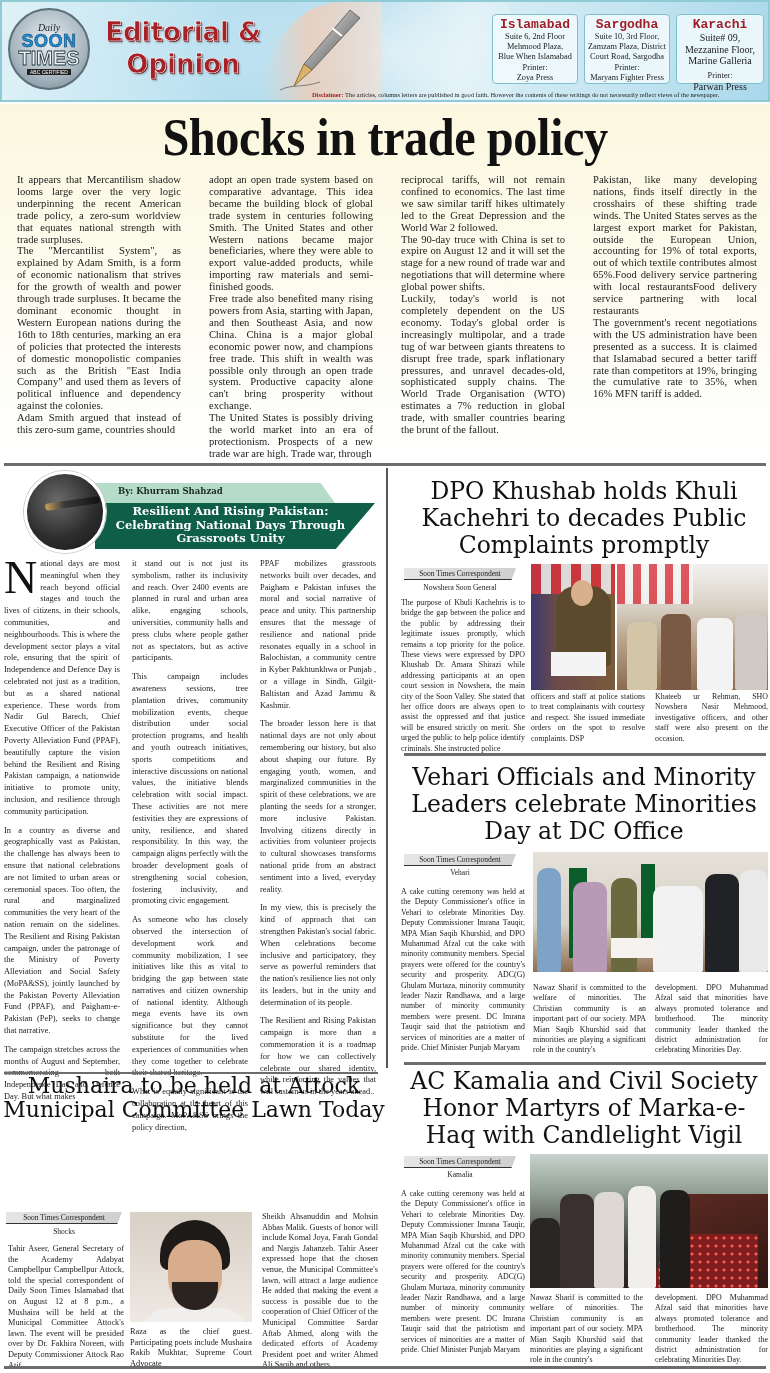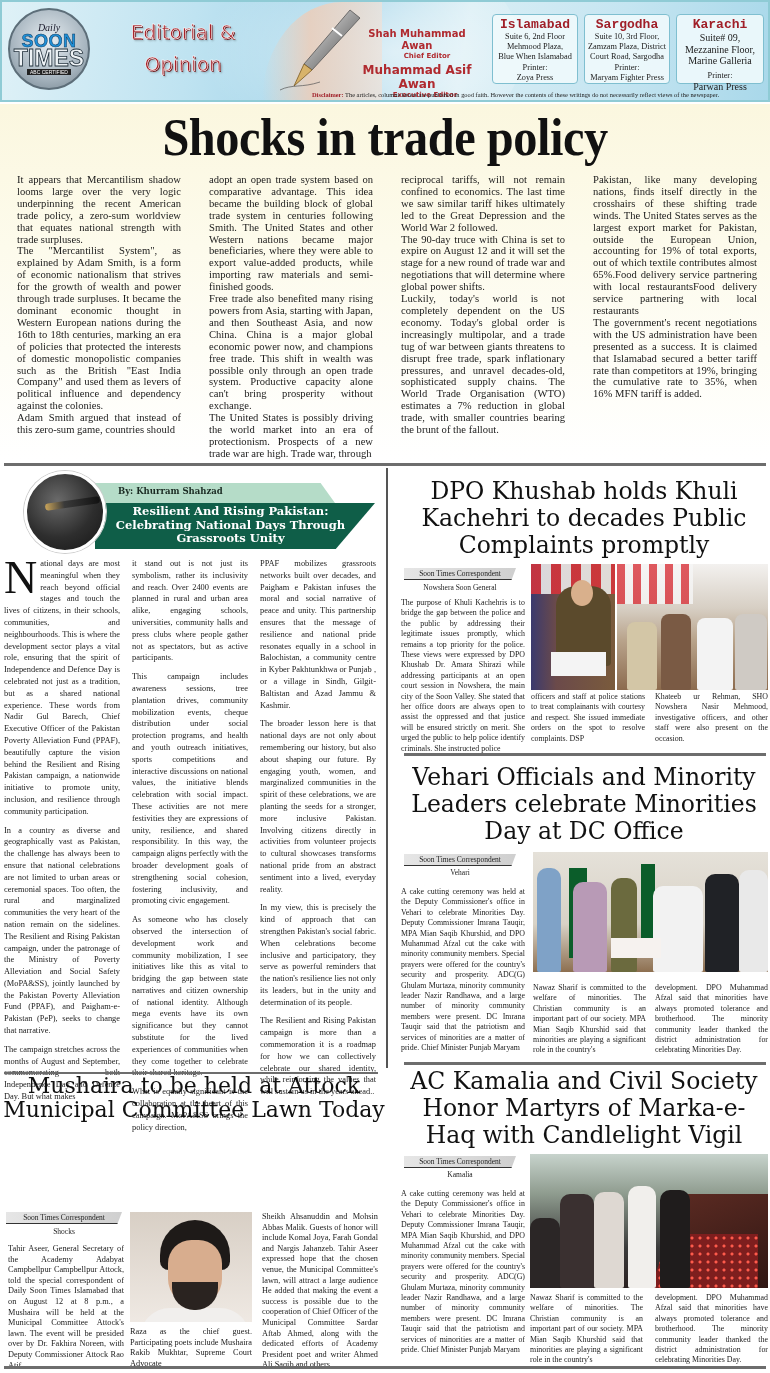--- a/index.html
+++ b/index.html
@@ -21,26 +21,26 @@
     background: linear-gradient(90deg, rgba(240,210,190,0) 0%, rgba(236,205,185,0.85) 40%, rgba(240,225,215,0.7) 100%);
     border-top-left-radius: 80px 100px;
   }
   .logo {
     position: absolute; left: 6px; top: 6px; width: 82px; height: 82px; border-radius: 50%;
     background: radial-gradient(circle at 50% 40%, #e8eef2 0%, #a8b6c0 60%, #6f7f8a 100%);
     border: 2px solid #5d6e79; display: flex; flex-direction: column; align-items: center; justify-content: center;
   }
   .logo .daily { font-family: "Liberation Serif", serif; font-style: italic; font-size: 10px; color: #223; line-height: 10px; }
   .logo .soon { font-family: "Liberation Sans", sans-serif; font-weight: 700; font-size: 18px; color: #1f8fd6; line-height: 17px; letter-spacing: 0.5px; -webkit-text-stroke: 0.5px #0b3d66; }
-  .logo .times { font-family: "Liberation Sans", sans-serif; font-weight: 700; font-size: 23px; color: #eef3f6; line-height: 17px; -webkit-text-stroke: 0.8px #1c2b36; }
+  .logo .times { font-family: "Liberation Sans", sans-serif; font-weight: 700; font-size: 20px; color: #eef3f6; line-height: 17px; -webkit-text-stroke: 0.8px #1c2b36; }
   .logo .cert { margin-top: 2px; font-family: "Liberation Sans", sans-serif; font-size: 5px; background:#222; color:#fff; padding: 0 3px; }
 
   .brand {
     position: absolute; left: 96px; top: 14px; width: 170px; text-align: center;
-    font-family: "DejaVu Sans", sans-serif; font-weight: 400; font-size: 20px; line-height: 32px;
+    font-family: "DejaVu Sans", sans-serif; font-weight: 700; font-size: 26px; line-height: 32px;
     color: #a52229; -webkit-text-stroke: 0.6px #fff; text-shadow: 1px 1px 0 #6a0f13, 2px 2px 2px rgba(0,0,0,0.25);
   }
   .pen-icon { position: absolute; left: 270px; top: 6px; width: 90px; height: 86px; }
 
   .editors { position: absolute; left: 350px; top: 26px; width: 130px; text-align: center; font-family: "DejaVu Sans", sans-serif; }
   .editors .n1 { font-size: 10px; font-weight: 700; color: #b02a2f; line-height: 12px; }
   .editors .r1 { font-size: 7px; font-weight: 700; color: #b02a2f; line-height: 9px; margin-left: 20px; }
   .editors .n2 { font-size: 12px; font-weight: 700; color: #b02a2f; line-height: 14px; margin-top: 2px; }
   .editors .r2 { font-size: 7px; font-weight: 700; color: #b02a2f; line-height: 9px; margin-left: 16px; }
 
@@ -150,26 +150,20 @@
           <stop offset="0.5" stop-color="#9a9a9a"></stop>
           <stop offset="1" stop-color="#444"></stop>
       </linearGradient>
     </defs>
     <path d="M78 2 L88 10 L40 62 L32 56 Z" fill="url(#penG)" stroke="#555" stroke-width="0.8"></path>
     <path d="M32 56 L40 62 L22 78 Z" fill="#d8b36a" stroke="#7a5a22" stroke-width="0.8"></path>
     <path d="M60 20 L70 28" stroke="#fff" stroke-width="2"></path>
     <path d="M8 82 C 20 76, 30 80, 48 74" stroke="#555" stroke-width="0.7" fill="none"></path>
   </svg>
 
-  <div class="editors">
-    <div class="n1">Shah Muhammad Awan</div>
-    <div class="r1">Chief Editor</div>
-    <div class="n2">Muhammad Asif Awan</div>
-    <div class="r2">Executive Editor</div>
-  </div>
 
   <div class="office" style="left:490px;width:86px;">
     <div class="city">Islamabad</div>
     <div class="addr">Suite 6, 2nd Floor</div>
     <div class="addr">Mehmood Plaza,</div>
     <div class="addr">Blue When Islamabad</div>
     <div class="pr">Printer:</div>
     <div class="addr">Zoya Press</div>
   </div>
   <div class="office" style="left:582px;width:86px;">

